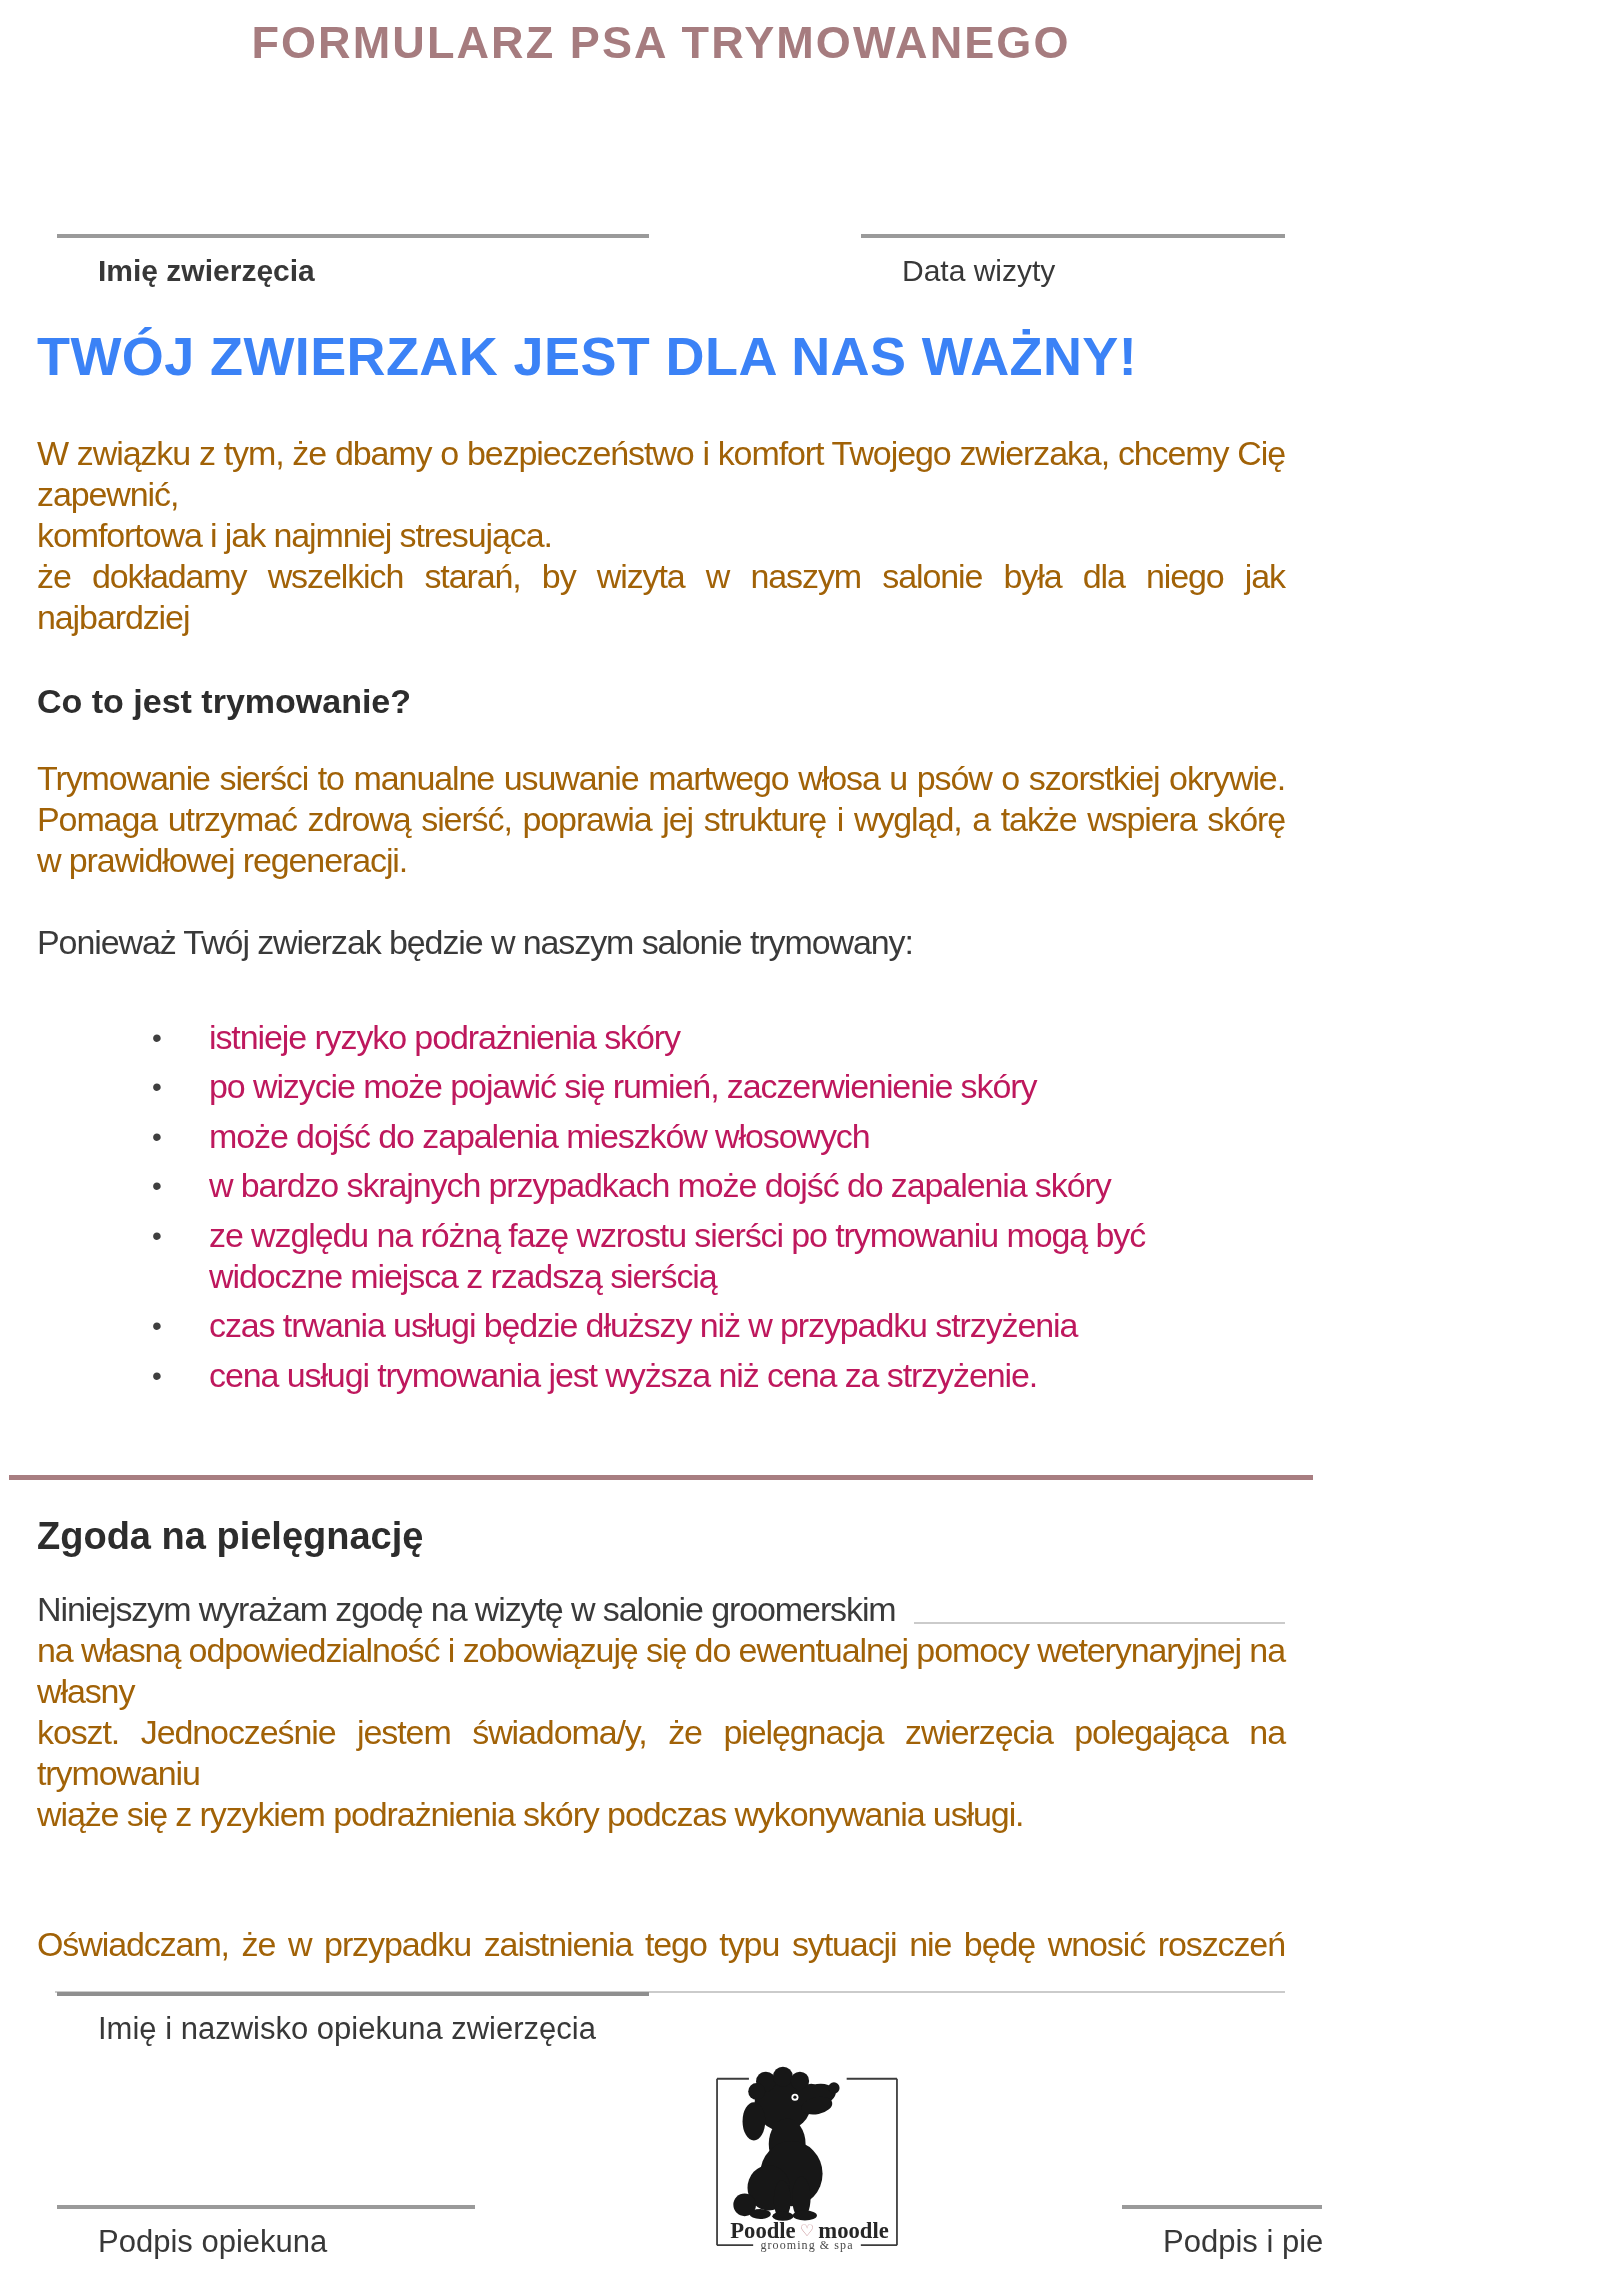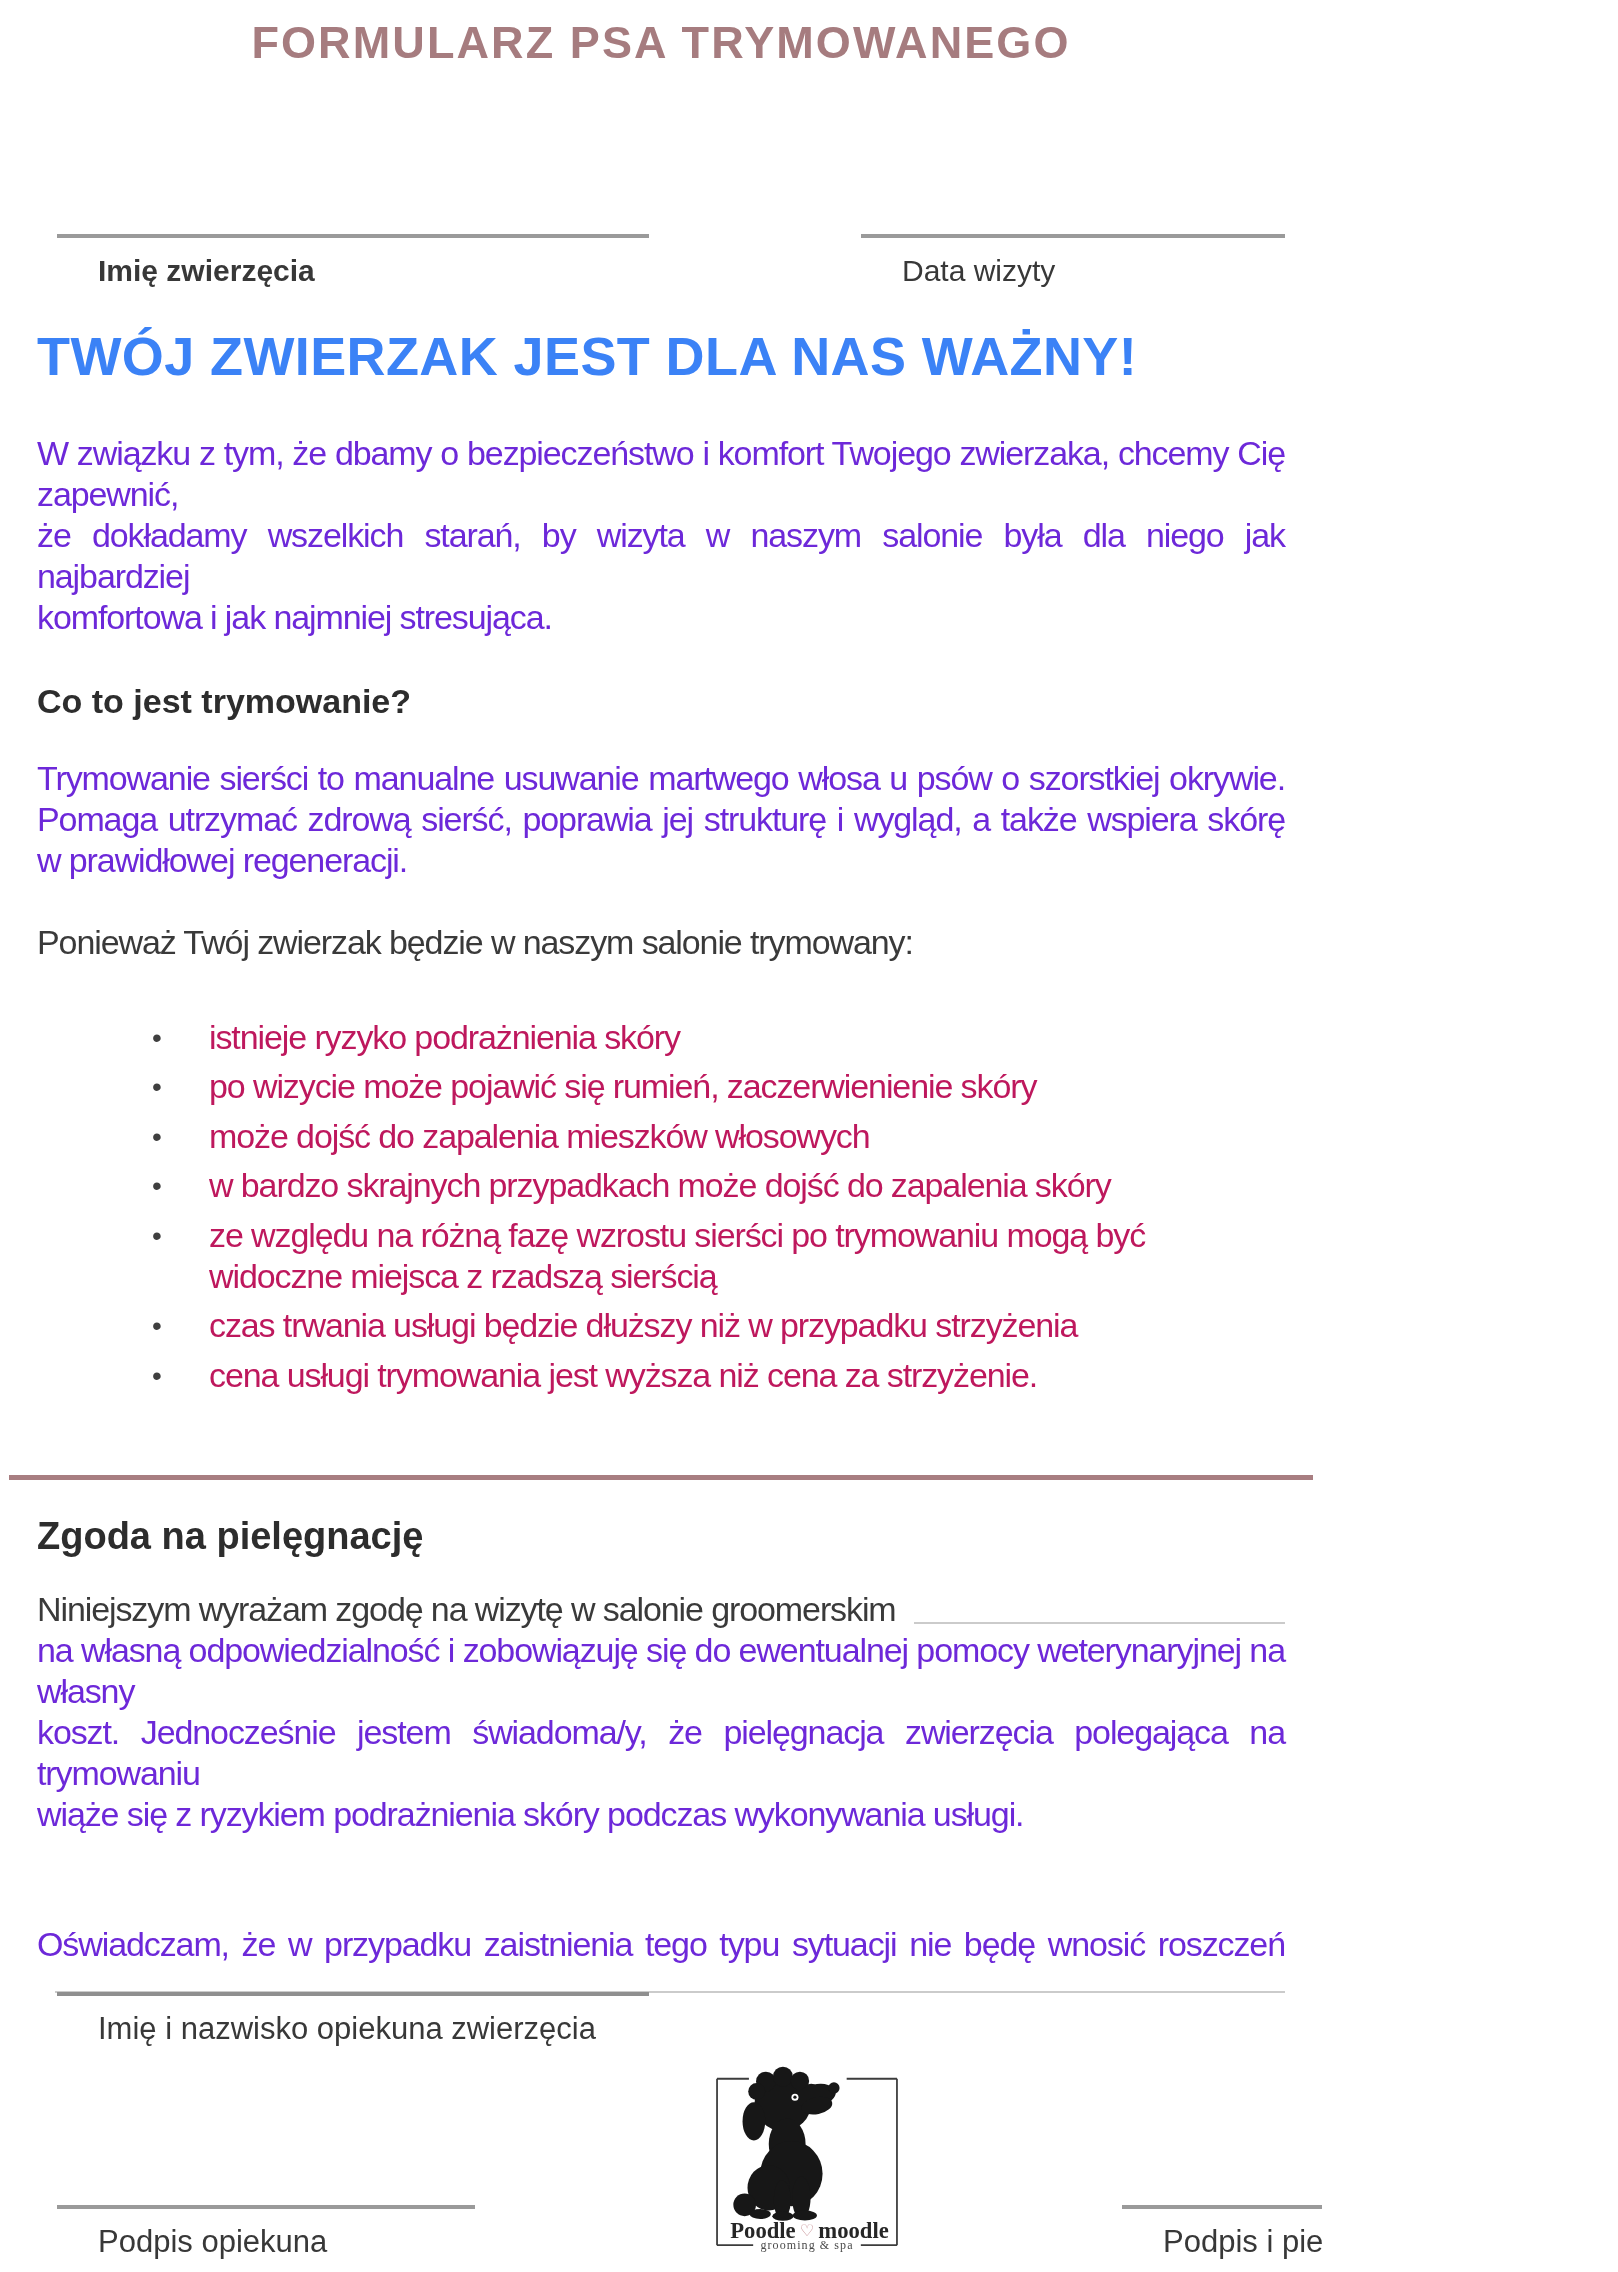--- a/index.html
+++ b/index.html
@@ -20,21 +20,21 @@
   .field-right { width:424px; }
   .field-line { height:3.5px; background:#9a9a9a; }
   .field-label { margin-top:14px; padding-left:41px; font-size:30px; line-height:37px; color:#383838; }
 
   .h1 { margin-top:45px; font-size:54px; line-height:45px; font-weight:700; color:#3b82f6; letter-spacing:0.4px; }
   .h2 { margin-top:43px; font-size:34px; line-height:40px; font-weight:700; color:#2d2d2d; }
   .h3 { margin-top:34px; font-size:38px; line-height:44px; font-weight:700; color:#2d2d2d; }
 
   .para { margin-top:37px; }
   .para1 { margin-top:54px; }
-  .pline { font-size:34px; line-height:41px; letter-spacing:-1.1px; color:#6d28d9; }
+  .pline { font-size:34px; line-height:41px; letter-spacing:-1.1px; color:#a16207; }
   .jline { text-align:justify; text-align-last:justify; }
 
   .list-intro { margin-top:41px; font-size:34px; line-height:41px; letter-spacing:-1.1px; }
 
   ul.risks { margin-top:54px; list-style:none; }
   ul.risks li {
     position:relative; padding-left:172px; margin-bottom:8.5px;
     font-size:34px; line-height:41px; letter-spacing:-1.1px; color:#be185d;
   }
   ul.risks li::before {
@@ -81,22 +81,22 @@
       <div class="field-right">
         <div class="field-line"></div>
         <div class="field-label">Data wizyty</div>
       </div>
     </div>
 
     <div class="h1">TWÓJ ZWIERZAK JEST DLA NAS WAŻNY!</div>
 
     <div class="para para1">
       <div class="pline jline">W związku z tym, że dbamy o bezpieczeństwo i komfort Twojego zwierzaka, chcemy Cię zapewnić,</div>
+      <div class="pline">komfortowa i jak najmniej stresująca.</div>
       <div class="pline jline">że dokładamy wszelkich starań, by wizyta w naszym salonie była dla niego jak najbardziej</div>
-      <div class="pline">komfortowa i jak najmniej stresująca.</div>
     </div>
 
     <div class="h2">Co to jest trymowanie?</div>
 
     <div class="para">
       <div class="pline jline">Trymowanie sierści to manualne usuwanie martwego włosa u psów o szorstkiej okrywie.</div>
       <div class="pline jline">Pomaga utrzymać zdrową sierść, poprawia jej strukturę i wygląd, a także wspiera skórę</div>
       <div class="pline">w prawidłowej regeneracji.</div>
     </div>
 

